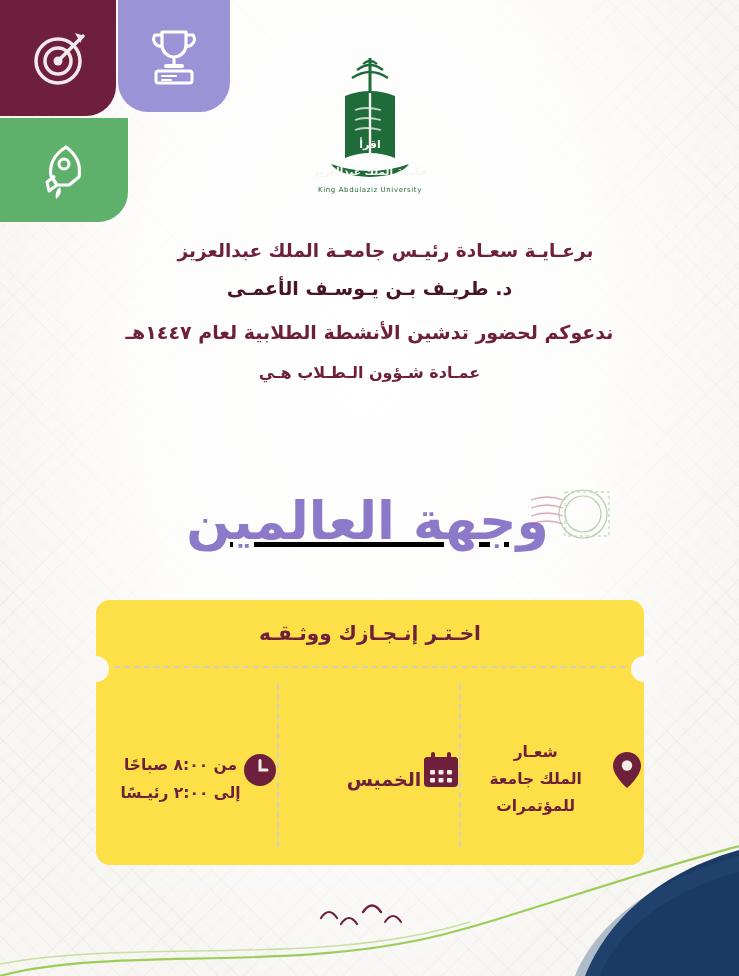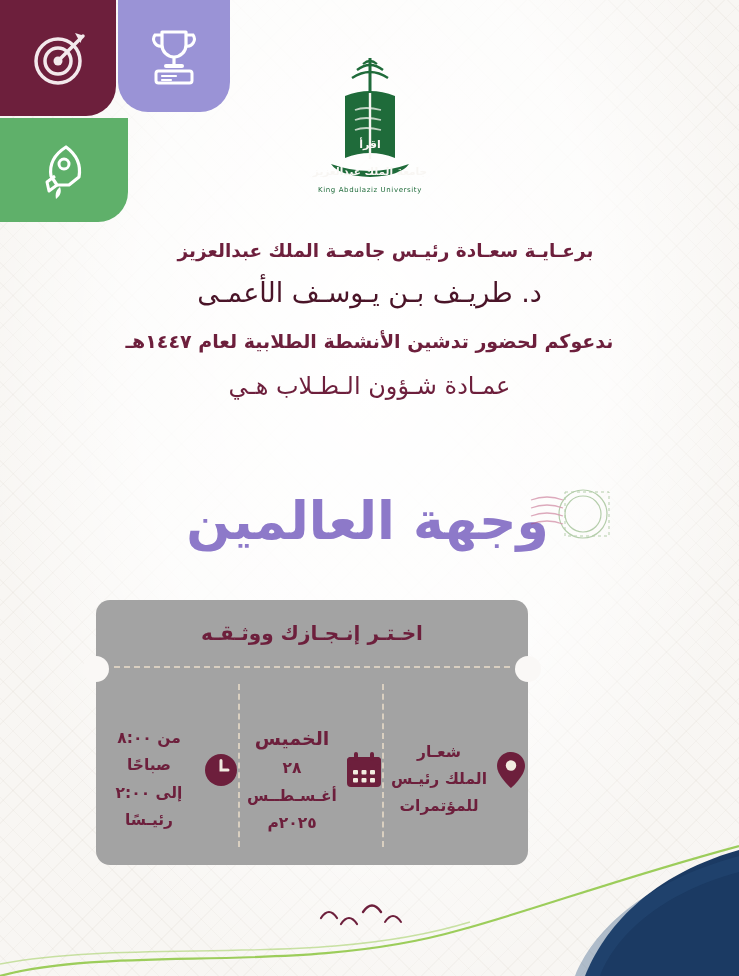--- a/index.html
+++ b/index.html
@@ -54,52 +54,52 @@
   
   .texts {
     position: absolute; top: 240px; left: 0; right: 0;
     text-align: center; color: #6d1f3c;
   }
   .line-patronage {
     font-size: 18.5px; font-weight: 700; letter-spacing: 1.2px;
     color: #6d1f3c; margin-bottom: 16px; padding-left: 32px;
   }
   .line-name {
-    font-size: 27px; font-weight: 400; letter-spacing: 1.5px;
+    font-size: 19px; font-weight: 700; letter-spacing: 1.5px;
     color: #4a1428; margin-bottom: 22px;
   }
   .line-invite {
     font-size: 19px; font-weight: 700; color: #6d1f3c; margin-bottom: 20px;
   }
   .line-under {
     font-size: 19px; font-weight: 700; color: #6d1f3c; margin-bottom: 8px;
   }
   .line-dept {
-    font-size: 24px; font-weight: 400; letter-spacing: 1.5px; color: #6d1f3c;
+    font-size: 16px; font-weight: 700; letter-spacing: 1.5px; color: #6d1f3c;
   }
 
   
   .slogan-wrap {
     position: absolute; top: 492px; left: 0; right: 4px;
-    display: flex; justify-content: center;
+    display: flex; justify-content: center; text-decoration: underline;
   }
   .slogan {
     font-size: 52px; font-weight: 900; letter-spacing: -1px;
     color: #8d79c9; line-height: 1.15;
   }
   .stamp {
     position: absolute; right: 118px; top: -8px;
     width: 96px; height: 78px; opacity: .55;
   }
 
   
   .ticket {
     position: absolute; left: 96px; top: 600px;
-    width: 432px; height: 265px;
-    background: #a3a3a3;
+    width: 548px; height: 265px;
+    background: #fde047;
     border-radius: 14px;
   }
   .ticket .notch {
     position: absolute; width: 26px; height: 26px; border-radius: 50%;
     background: #faf8f6;
   }
   .notch.tl { left: -13px;  top: 56px; }
   .notch.tr { right: -13px; top: 56px; }
 
   .ticket-head {
@@ -236,21 +236,21 @@
 
       <div class="cell">
         <span class="icon">
           <svg width="34" height="40" viewBox="0 0 34 40">
             <path d="M17 2 C9 2 3 8.2 3 16 c0 10 14 22 14 22 s14 -12 14 -22 C31 8.2 25 2 17 2 z" fill="#6d1f3c"></path>
             <circle cx="17" cy="15.5" r="5.2" fill="#f2ece1"></circle>
           </svg>
         </span>
         <div class="txt">
           <div>شعـار</div>
-          <div>الملك رئيـس للمؤتمرات</div>
+          <div>الملك جامعة للمؤتمرات</div>
         </div>
       </div>
 
       <div class="cell">
         <span class="icon">
           <svg width="40" height="40" viewBox="0 0 40 40">
             <rect x="3" y="7" width="34" height="30" rx="4" fill="#6d1f3c"></rect>
             <rect x="3" y="7" width="34" height="8" rx="4" fill="#6d1f3c"></rect>
             <rect x="10" y="2" width="4" height="9" rx="2" fill="#6d1f3c"></rect>
             <rect x="26" y="2" width="4" height="9" rx="2" fill="#6d1f3c"></rect>
@@ -259,21 +259,20 @@
               <rect x="17.5" y="20" width="5" height="4.4" rx="1"></rect>
               <rect x="26" y="20" width="5" height="4.4" rx="1"></rect>
               <rect x="9" y="28" width="5" height="4.4" rx="1"></rect>
               <rect x="17.5" y="28" width="5" height="4.4" rx="1"></rect>
               <rect x="26" y="28" width="5" height="4.4" rx="1"></rect>
             </g>
           </svg>
         </span>
         <div class="txt">
           <div class="big">الخميس</div>
-          <div>٢٨ أغـسـطــس ٢٠٢٥م</div>
         </div>
       </div>
 
       <div class="cell">
         <span class="icon">
           <svg width="38" height="38" viewBox="0 0 38 38">
             <circle cx="19" cy="19" r="16" fill="#6d1f3c"></circle>
             <path d="M19 9.5 V19 H26" stroke="#f2ece1" stroke-width="3" stroke-linecap="round" fill="none"></path>
           </svg>
         </span>

